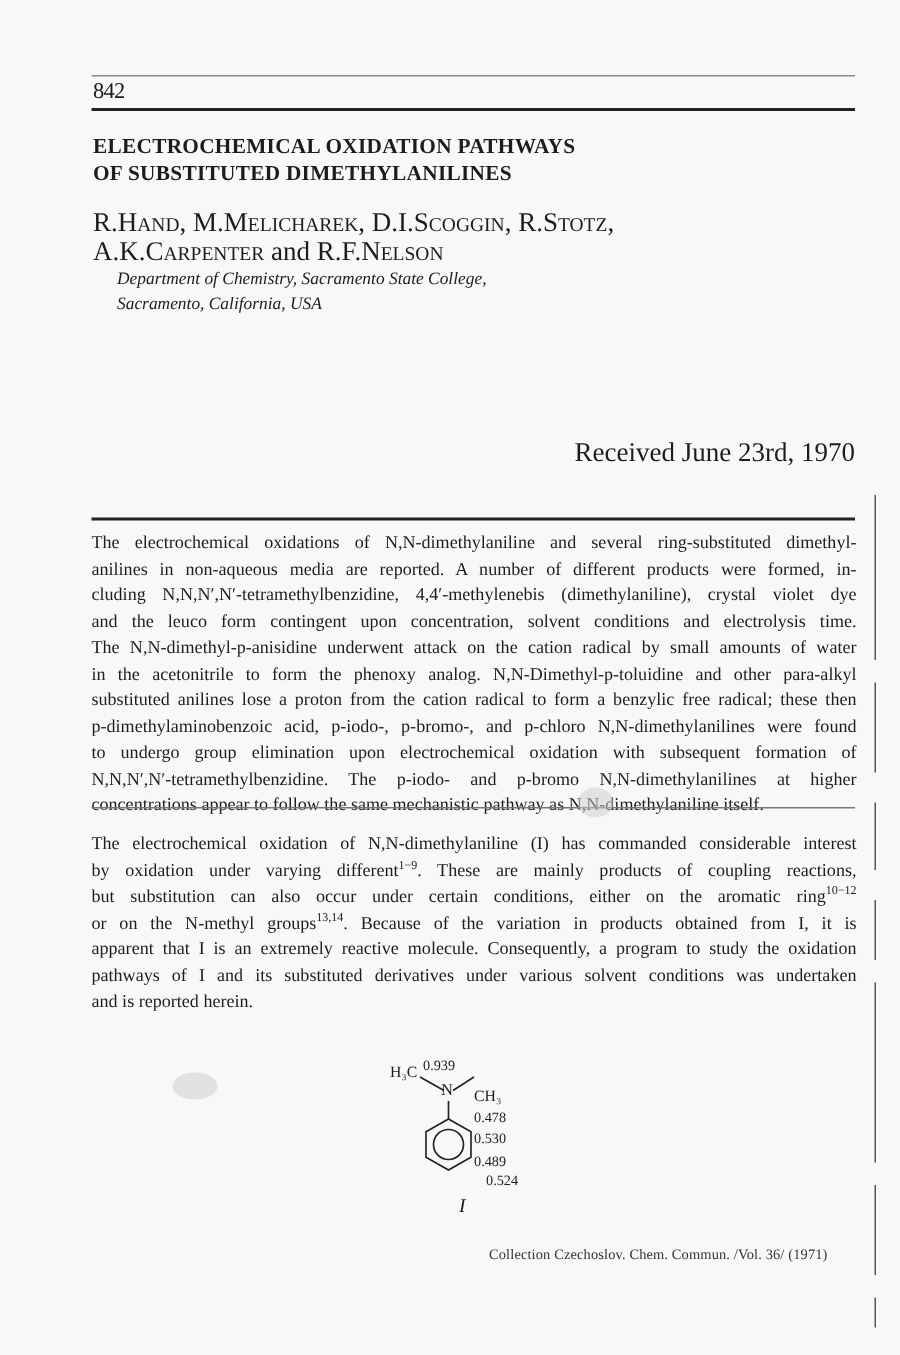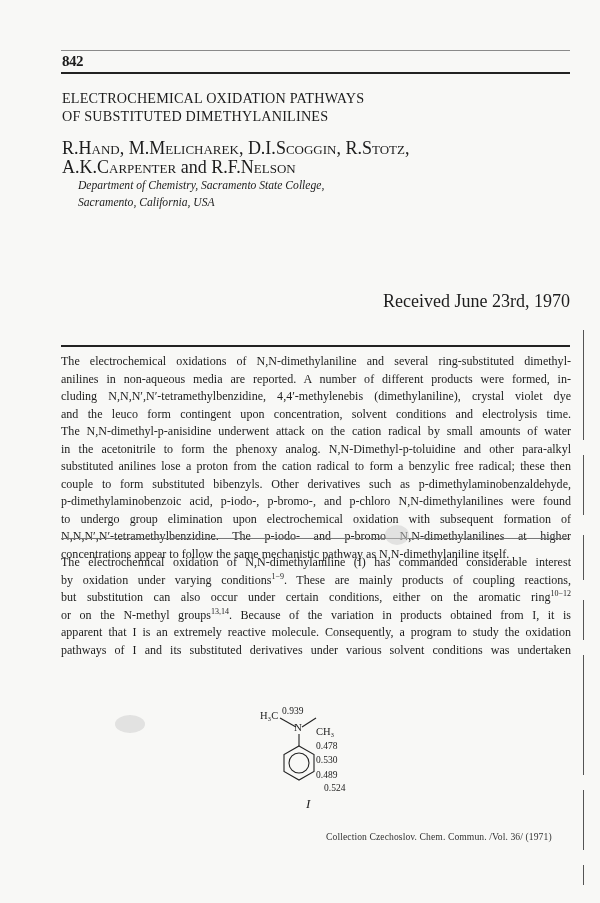--- a/index.html
+++ b/index.html
@@ -7,22 +7,22 @@
     width:600px; height:903px; overflow:hidden; position:relative;
     background:#f8f8f6;
     font-family:"Liberation Serif","DejaVu Serif",serif;
     color:#1c1c1c;
   }
   .rule { position:absolute; left:61px; width:509px; }
   .rule.top { top:50px; height:1px; background:#8a8a8a; }
   .rule.head { top:72px; height:2px; background:#222; }
   .rule.abs-top { top:345px; height:2px; background:#222; left:61px; width:509px; }
   .rule.abs-bot { top:538px; height:1px; background:#777; }
-  .pagenum { position:absolute; left:62px; top:53px; font-size:15px; font-weight:bold; letter-spacing:-0.5px; }
-  .title { position:absolute; left:62px; top:90px; font-size:14.2px; font-weight:normal; line-height:17.5px; letter-spacing:0.2px; }
+  .pagenum { position:absolute; left:62px; top:53px; font-size:15px; font-weight:normal; letter-spacing:-0.5px; }
+  .title { position:absolute; left:62px; top:90px; font-size:14.2px; font-weight:bold; line-height:17.5px; letter-spacing:0.2px; }
   .authors { position:absolute; left:62px; top:139px; font-size:18px; line-height:19px; }
   .authors .sc { font-variant:small-caps; }
   .affil { position:absolute; left:78px; top:178px; font-size:11.6px; font-style:italic; line-height:16.5px; }
   .received { position:absolute; right:30px; top:291px; font-size:18px; }
   .para { position:absolute; left:61px; width:510px; font-size:12.05px; line-height:17.55px; text-align:justify; }
   .para .line { display:block; white-space:nowrap; text-align-last:justify; text-align:justify; }
   .para .line.last { text-align-last:left; }
   .abstract { top:353px; }
   .intro { top:554px; }
   sup { font-size:8px; line-height:0; vertical-align:5px; }
@@ -65,36 +65,36 @@
 <div class="rule abs-top"></div>
 
 <div class="para abstract">
   <span class="line">The electrochemical oxidations of N,N-dimethylaniline and several ring-substituted dimethyl-</span>
   <span class="line">anilines in non-aqueous media are reported. A number of different products were formed, in-</span>
   <span class="line">cluding N,N,N′,N′-tetramethylbenzidine, 4,4′-methylenebis (dimethylaniline), crystal violet dye</span>
   <span class="line">and the leuco form contingent upon concentration, solvent conditions and electrolysis time.</span>
   <span class="line">The N,N-dimethyl-p-anisidine underwent attack on the cation radical by small amounts of water</span>
   <span class="line">in the acetonitrile to form the phenoxy analog. N,N-Dimethyl-p-toluidine and other para-alkyl</span>
   <span class="line">substituted anilines lose a proton from the cation radical to form a benzylic free radical; these then</span>
-  <span class="line">couple to form substituted bibenzyls. Other derivatives such as p-dimethylaminobenzaldehyde,</span>
   <span class="line">p-dimethylaminobenzoic acid, p-iodo-, p-bromo-, and p-chloro N,N-dimethylanilines were found</span>
   <span class="line">to undergo group elimination upon electrochemical oxidation with subsequent formation of</span>
   <span class="line">N,N,N′,N′-tetramethylbenzidine. The p-iodo- and p-bromo N,N-dimethylanilines at higher</span>
   <span class="line last">concentrations appear to follow the same mechanistic pathway as N,N-dimethylaniline itself.</span>
 </div>
 
 <div class="rule abs-bot"></div>
 
 <div class="para intro">
   <span class="line">The electrochemical oxidation of N,N-dimethylaniline (I) has commanded considerable interest</span>
-  <span class="line"><span>by oxidation under varying conditions</span><sup>1−9</sup><span>. These are mainly products of coupling reactions,</span></span>
+  <span class="line"><span>by oxidation under varying different</span><sup>1−9</sup><span>. These are mainly products of coupling reactions,</span></span>
   <span class="line"><span>but substitution can also occur under certain conditions, either on the aromatic ring</span><sup>10−12</sup></span>
   <span class="line"><span>or on the N-methyl groups</span><sup>13,14</sup><span>. Because of the variation in products obtained from I, it is</span></span>
   <span class="line">apparent that I is an extremely reactive molecule. Consequently, a program to study the oxidation</span>
   <span class="line">pathways of I and its substituted derivatives under various solvent conditions was undertaken</span>
+  <span class="line last">and is reported herein.</span>
 </div>
 
 <div class="struct">
   <svg width="120" height="115" viewBox="0 0 120 115">
     <g stroke="#222" stroke-width="1.1" fill="none">
       <line x1="22" y1="12" x2="38" y2="21"></line>
       <line x1="58" y1="12" x2="44" y2="21"></line>
       <line x1="41" y1="28" x2="41" y2="40"></line>
       <polygon points="41,40 56,48.5 56,65.5 41,74 26,65.5 26,48.5"></polygon>
       <circle cx="41" cy="57" r="10"></circle>

